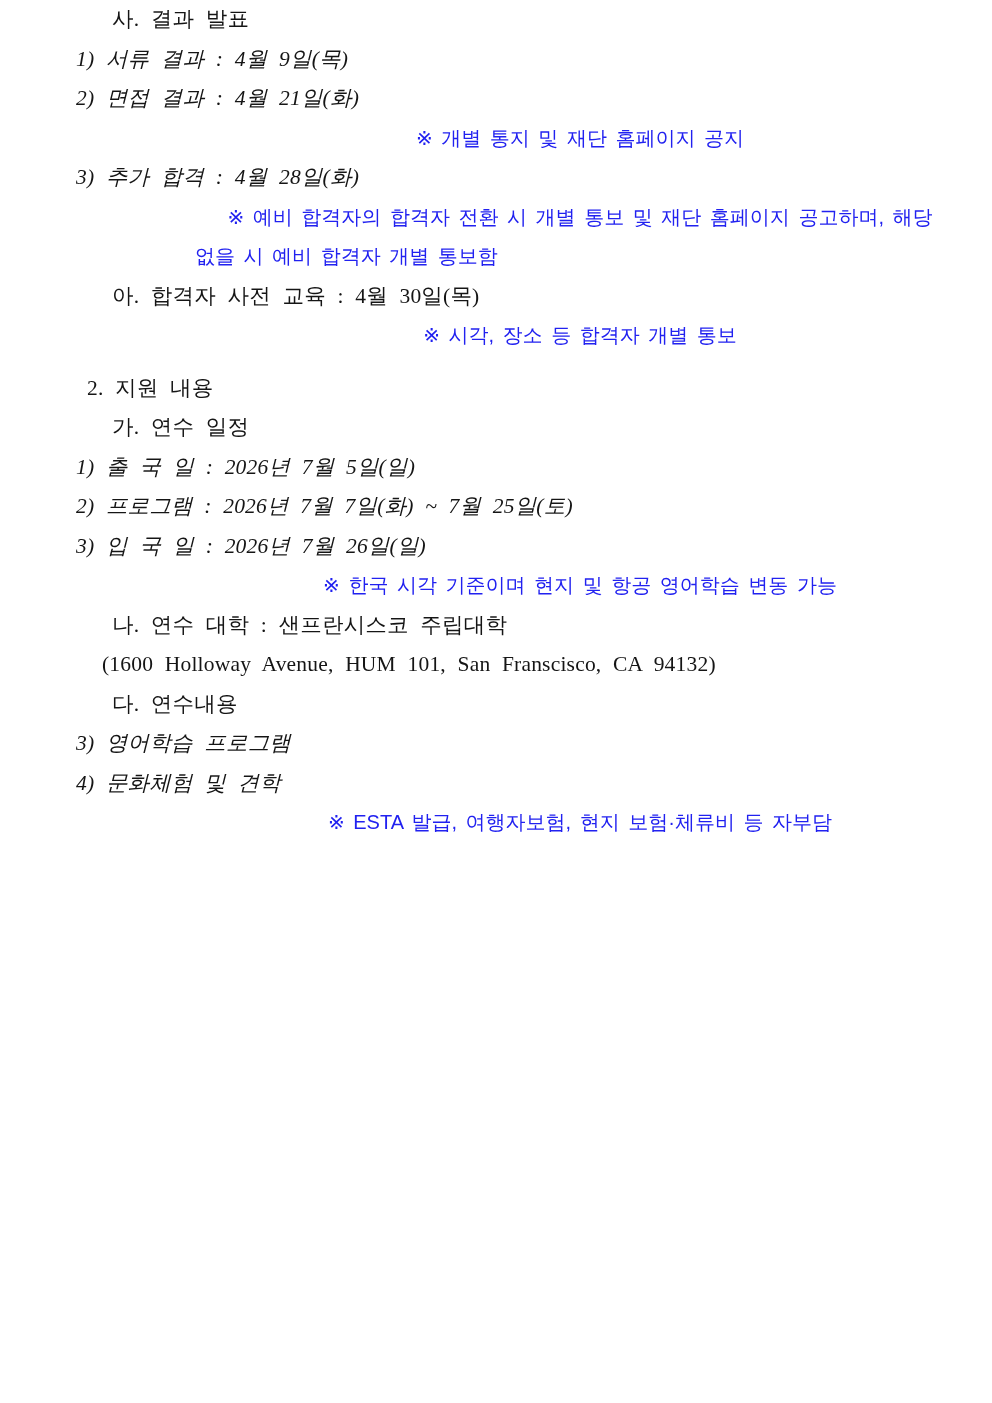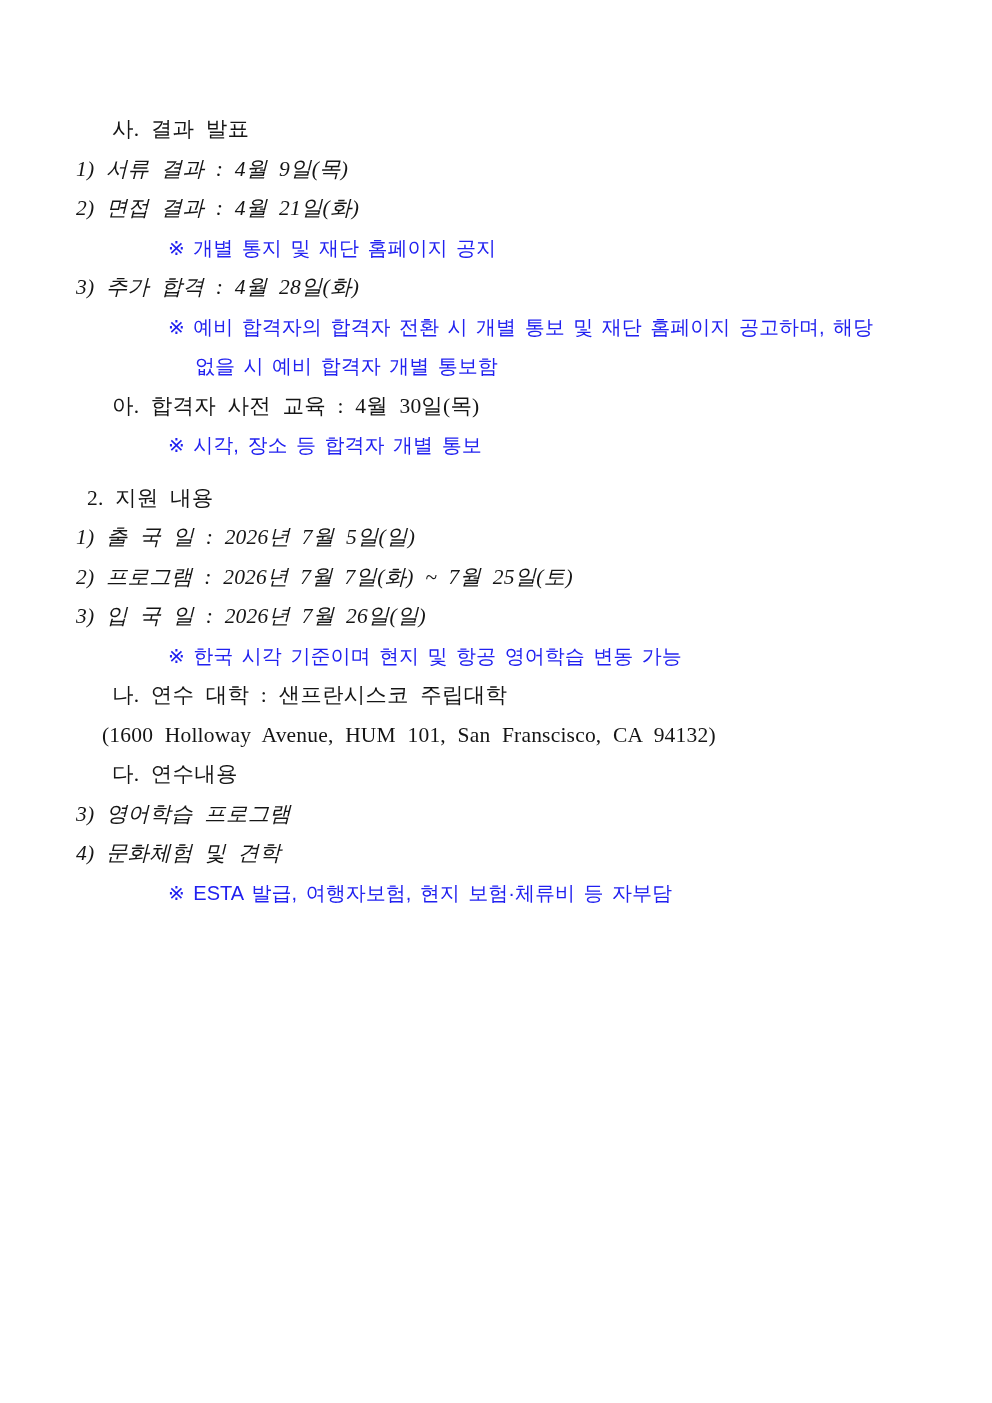--- a/index.html
+++ b/index.html
@@ -12,21 +12,20 @@
     height: 1403px;
     position: relative;
     overflow: hidden;
   }
   .page {
     position: absolute;
     top: 0; left: 0;
     width: 992px;
     height: 1403px;
     background: #ffffff;
-    padding-top: 110px;
     box-sizing: border-box;
   }
   .line {
     margin: 0;
     padding: 0;
     line-height: 39.5px;
     white-space: nowrap;
   }
   
   .black {
@@ -40,21 +39,21 @@
   .blue {
     font-family: "Liberation Sans", "DejaVu Sans", sans-serif;
     font-size: 20px;
     color: #2121f0;
     word-spacing: 3px;
   }
   
   .i-top  { margin-left: 87px;  }  
   .i-a    { margin-left: 112px; }  
   .i-b    { margin-left: 76px; font-style: italic; }  
-  .i-note { margin-left: 168px; }  
+  .i-note { margin-left: 168px; text-align: center; }  
   .i-cont { margin-left: 195px; }  
   .i-addr { margin-left: 102px; }  
   .section-gap { height: 13px; }   
 </style>
 </head>
 <body>
 
 <div class="page">
 
   <p class="line black i-a">사. 결과 발표</p>
@@ -63,20 +62,21 @@
   <p class="line blue  i-note">※ 개별 통지 및 재단 홈페이지 공지</p>
   <p class="line black i-b">3) 추가 합격 : 4월 28일(화)</p>
   <p class="line blue  i-note">※ 예비 합격자의 합격자 전환 시 개별 통보 및 재단 홈페이지 공고하며, 해당</p>
   <p class="line blue  i-cont">없을 시 예비 합격자 개별 통보함</p>
   <p class="line black i-a">아. 합격자 사전 교육 : 4월 30일(목)</p>
   <p class="line blue  i-note">※ 시각, 장소 등 합격자 개별 통보</p>
 
   <div class="section-gap"></div>
 
   <p class="line black i-top">2. 지원 내용</p>
+  <p class="line black i-a">가. 연수 일정</p>
   <p class="line black i-b">1) 출 국 일 : 2026년 7월 5일(일)</p>
   <p class="line black i-b">2) 프로그램 : 2026년 7월 7일(화) ~ 7월 25일(토)</p>
   <p class="line black i-b">3) 입 국 일 : 2026년 7월 26일(일)</p>
   <p class="line blue  i-note">※ 한국 시각 기준이며 현지 및 항공 영어학습 변동 가능</p>
   <p class="line black i-a">나. 연수 대학 : 샌프란시스코 주립대학</p>
   <p class="line black i-addr">(1600 Holloway Avenue, HUM 101, San Franscisco, CA 94132)</p>
   <p class="line black i-a">다. 연수내용</p>
   <p class="line black i-b">3) 영어학습 프로그램</p>
   <p class="line black i-b">4) 문화체험 및 견학</p>
   <p class="line blue  i-note">※ ESTA 발급, 여행자보험, 현지 보험·체류비 등 자부담</p>

